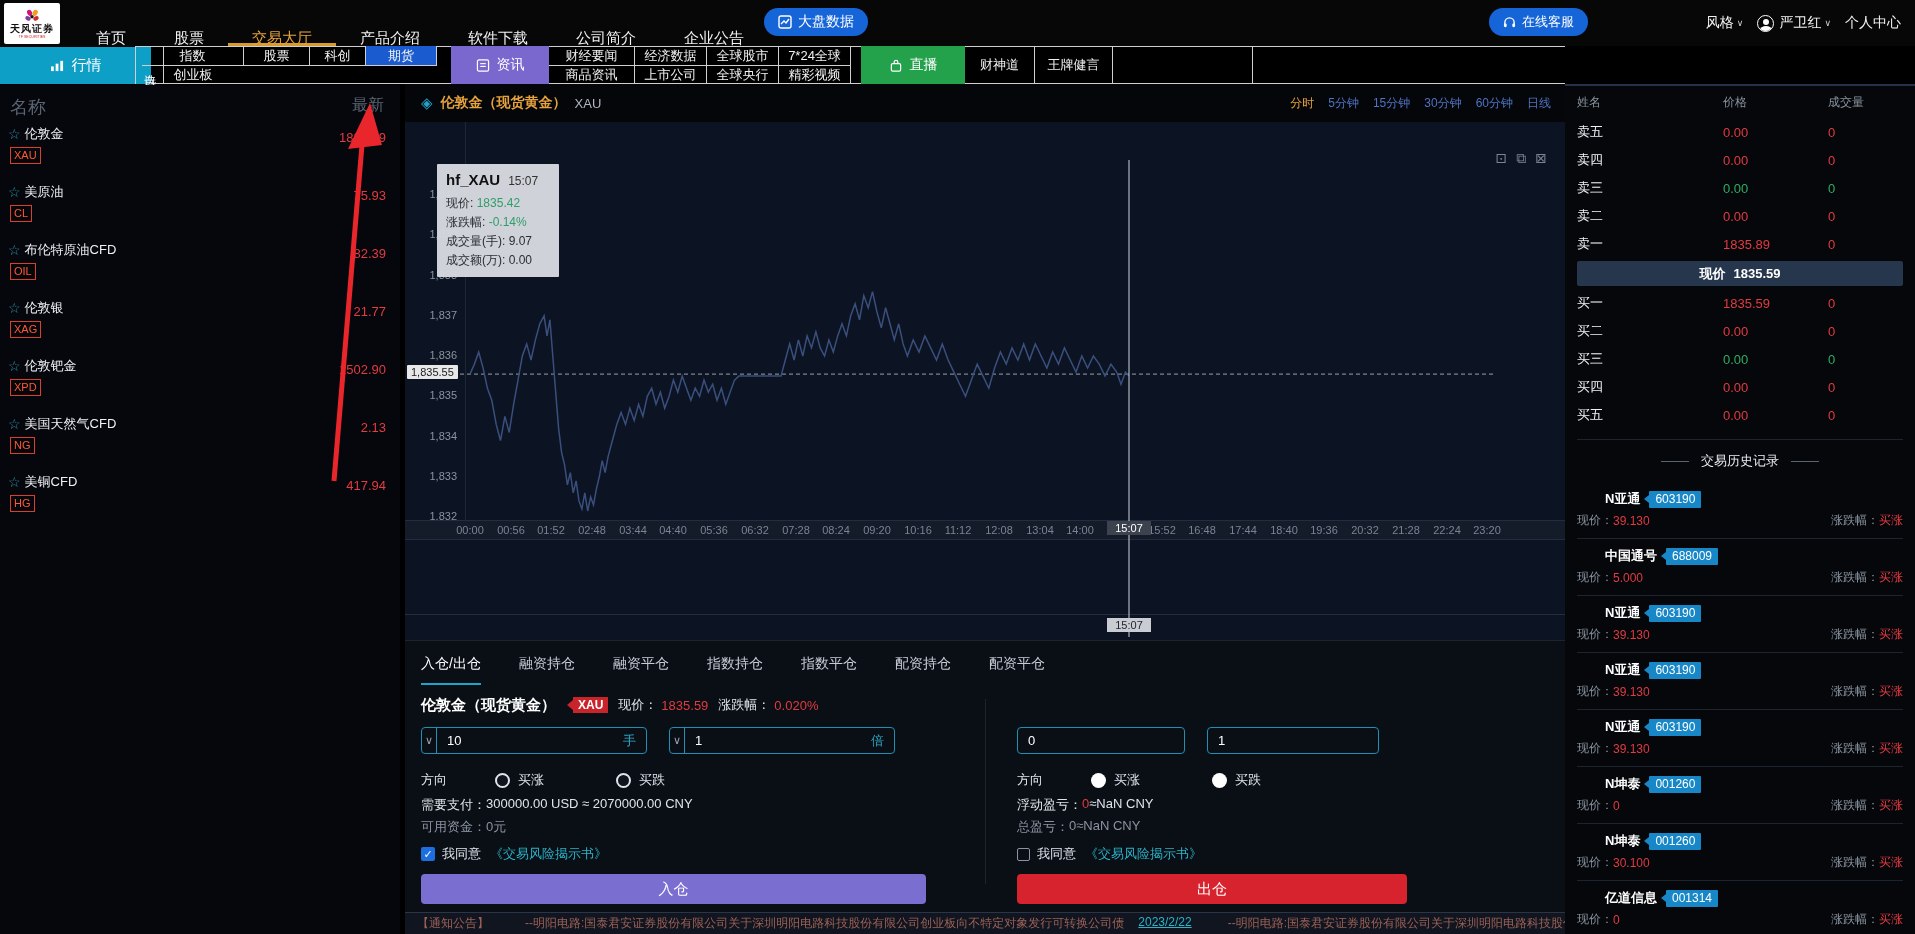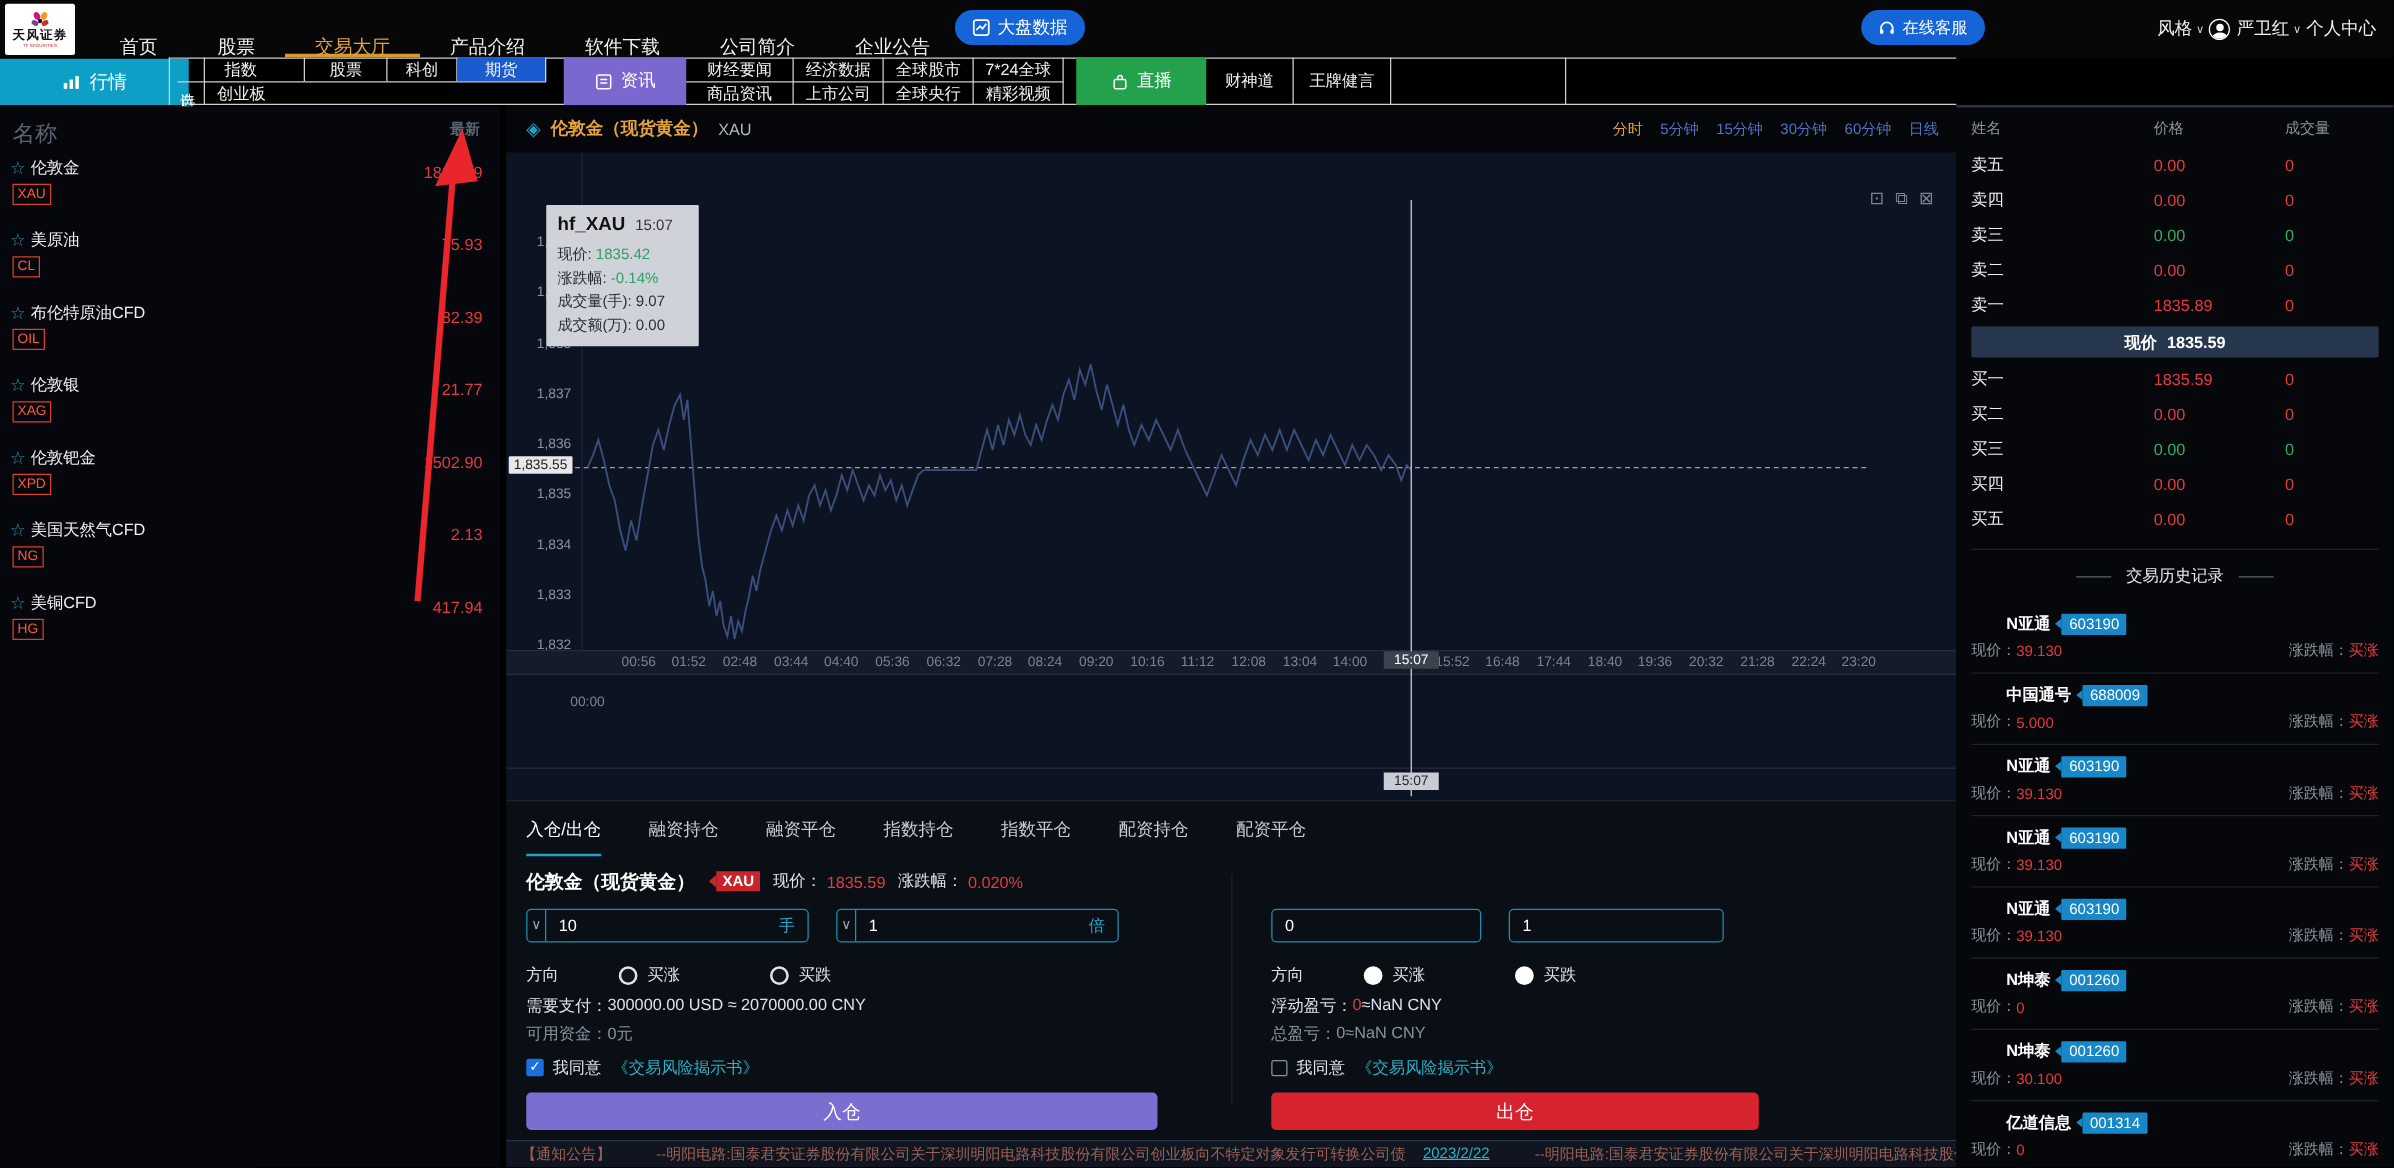--- a/index.html
+++ b/index.html
@@ -11,21 +11,21 @@
   .topbar { position:absolute; left:0; top:0; width:1915px; height:46px; background:#070708; display:flex; align-items:center; }
   .logo-box { position:absolute; left:4px; top:3px; width:56px; height:41px; background:#fff; border-radius:2px; display:flex; flex-direction:column; align-items:center; justify-content:center; }
   .logo-title { font-size:10px; font-weight:bold; color:#111; line-height:11px; letter-spacing:1px; }
   .logo-sub { font-size:4px; color:#c22; transform:scale(.9); }
   .nav-items { position:absolute; left:72px; top:0; height:46px; display:flex; }
   .nav-item { height:46px; line-height:46px; padding:15px 24px; font-size:15px; color:#f2f2f2; cursor:pointer; }
   .nav-item.active { color:#e6a23c; border-bottom:3px solid #d69a2e; }
   .pill-btn { display:flex; align-items:center; gap:6px; background:#1565d8; color:#fff; font-size:14px; border-radius:16px; padding:5px 14px; cursor:pointer; }
   .market-pill { position:absolute; left:764px; top:8px; }
   .service-pill { position:absolute; left:1489px; top:8px; font-size:13px; }
-  .top-right { position:absolute; right:14px; top:0; height:46px; display:flex; align-items:center; gap:4px; }
+  .top-right { position:absolute; right:14px; top:0; height:46px; display:flex; align-items:center; gap:14px; }
   .top-right .chev { font-size:9px; color:#cfd4dc; margin-left:3px; }
   .tr-item { display:flex; align-items:center; font-size:14px; color:#f2f2f2; cursor:pointer; }
   .avatar-circle { width:17px; height:17px; border-radius:50%; border:1px solid #fff; margin-right:5px; position:relative; overflow:hidden; }
   .avatar-circle:before { content:""; position:absolute; left:5px; top:3px; width:6px; height:6px; border-radius:50%; background:#fff; }
   .avatar-circle:after { content:""; position:absolute; left:2px; top:10px; width:12px; height:8px; border-radius:50% 50% 0 0; background:#fff; }
 
   
   .subnav { position:absolute; left:0; top:46px; width:1565px; height:38px; background:#000; border-bottom:1px solid #cfcfcf; }
   .subnav-lines { position:absolute; left:135px; top:0; width:1430px; height:38px; border-top:1px solid #cfcfcf; }
   .quotes-btn { position:absolute; left:0; top:1px; width:151px; height:37px; background:#0d9fc6; color:#fff; font-size:15px; display:flex; align-items:center; justify-content:center; gap:7px; cursor:pointer; }
@@ -36,21 +36,21 @@
   .grid-cell.active-blue { background:#1b5bd0; }
   .mid-line { position:absolute; height:1px; background:#cfcfcf; top:19px; }
   .news-btn { position:absolute; left:451px; top:0; width:98px; height:38px; background:#7b68cf; color:#fff; font-size:14px; display:flex; align-items:center; justify-content:center; gap:7px; cursor:pointer; }
   .live-btn { position:absolute; left:861px; top:0; width:104px; height:38px; background:#23a14b; color:#fff; font-size:14px; display:flex; align-items:center; justify-content:center; gap:7px; cursor:pointer; }
   .extra-cell { top:0; height:38px; border-right:1px solid #cfcfcf; }
 
   
   .watchlist { position:absolute; left:0; top:85px; width:400px; height:849px; background:#06070c; }
   .wl-header { position:relative; height:34px; }
   .wl-h-name { position:absolute; left:10px; top:10px; font-size:18px; color:#5a6472; }
-  .wl-h-last { position:absolute; right:16px; top:10px; font-size:12px; color:#5a6472;font-weight:bold; }
+  .wl-h-last { position:absolute; right:16px; top:10px; font-size:16px; color:#5a6472; }
   .w-item { position:relative; height:58px; cursor:pointer; }
   .w-name-line { position:absolute; left:8px; top:6px; display:flex; align-items:center; gap:4px; }
   .w-star { color:#2d93a8; font-size:14px; }
   .w-name { color:#eef1f6; font-size:13px; }
   .w-badge { position:absolute; left:10px; top:28px; display:inline-block; border:1px solid #d8402a; color:#ff5a33; font-size:11px; padding:0 3px; line-height:15px; }
   .w-price { position:absolute; right:14px; top:11px; color:#e23b41; font-size:13px; }
   .annot-arrow { position:absolute; left:0; top:85px; width:405px; height:520px; pointer-events:none; z-index:40; }
 
   
   .chart-col { position:absolute; left:405px; top:84px; width:1160px; height:850px; background:#05060a; }
@@ -346,21 +346,21 @@
           <div class="ylabel" style="left: 2px; top: 147px;">1,838</div>
           <div class="ylabel" style="left: 2px; top: 187px;">1,837</div>
           <div class="ylabel" style="left: 2px; top: 227px;">1,836</div>
           <div class="ylabel" style="left: 2px; top: 267px;">1,835</div>
           <div class="ylabel" style="left: 2px; top: 308px;">1,834</div>
           <div class="ylabel" style="left: 2px; top: 348px;">1,833</div>
           <div class="ylabel" style="left: 2px; top: 388px;">1,832</div>
         </div>
       <div class="xaxis-strip"></div>
       <div id="xlabels">
-          <div class="xlabel" style="left: 43px; margin-top: 32px;">00:00</div>
+          <div class="xlabel" style="left: 43px;">00:00</div>
           <div class="xlabel" style="left: 84px;">00:56</div>
           <div class="xlabel" style="left: 124px;">01:52</div>
           <div class="xlabel" style="left: 165px;">02:48</div>
           <div class="xlabel" style="left: 206px;">03:44</div>
           <div class="xlabel" style="left: 246px;">04:40</div>
           <div class="xlabel" style="left: 287px;">05:36</div>
           <div class="xlabel" style="left: 328px;">06:32</div>
           <div class="xlabel" style="left: 369px;">07:28</div>
           <div class="xlabel" style="left: 409px;">08:24</div>
           <div class="xlabel" style="left: 450px;">09:20</div>

